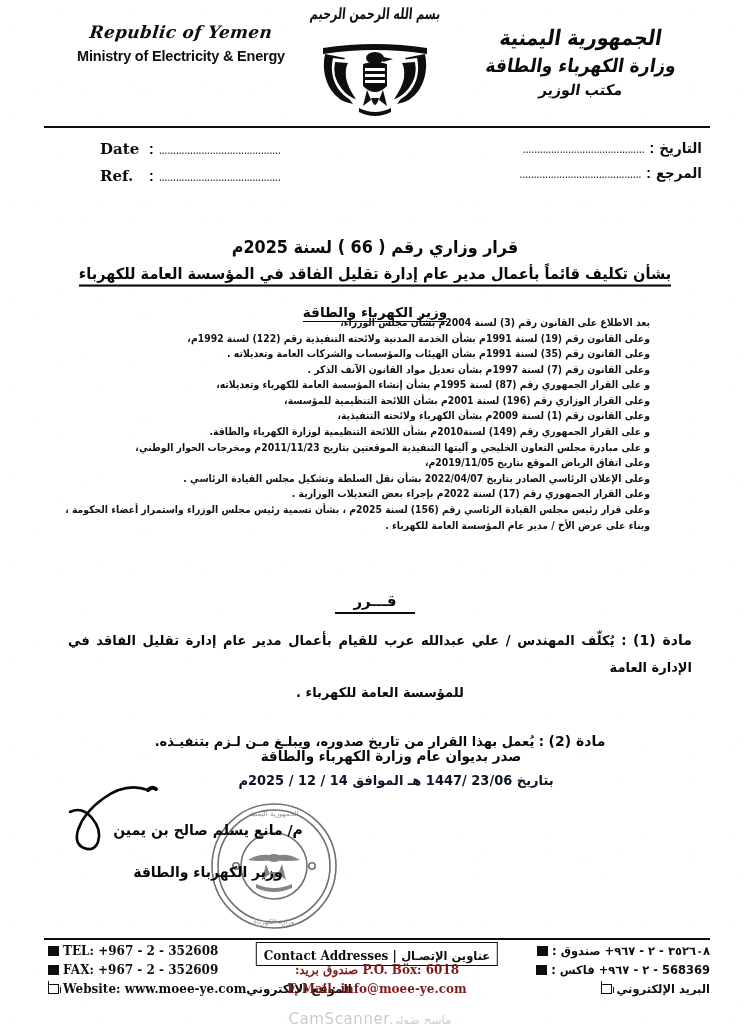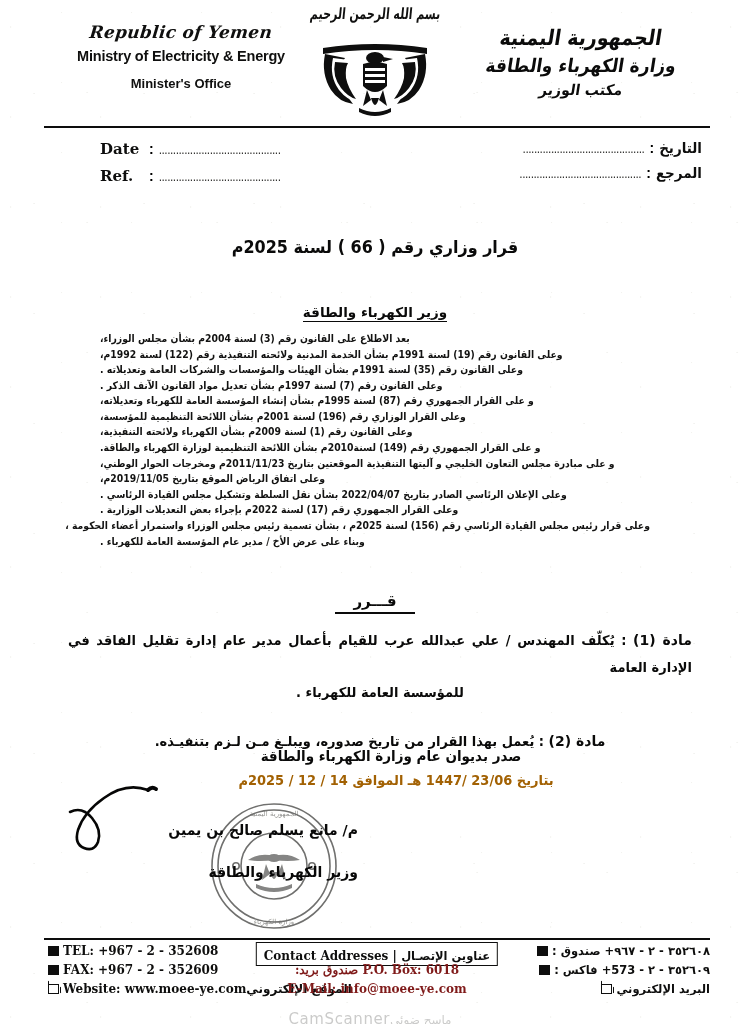--- a/index.html
+++ b/index.html
@@ -187,23 +187,23 @@
     display: inline-block;
     border-bottom: 1.8px solid #0d0d0d;
     padding-bottom: 1px;
   }
 
   
   .preamble {
     position: absolute;
     right: 100px;
     left: 100px;
-    top: 332px;
-    direction: rtl;
-    text-align: left;
+    top: 316px;
+    direction: rtl;
+    text-align: right;
   }
   .pre-item {
     font-family: "DejaVu Sans", sans-serif;
     font-size: 9.3px;
     font-weight: 700;
     color: #151515;
     line-height: 1.42;
     letter-spacing: 0;
     white-space: nowrap;
     transform: scaleY(1.12);
@@ -265,32 +265,33 @@
     font-size: 13.5px;
     color: #0d0d0d;
     transform: scaleY(1.05);
     letter-spacing: -.2px;
     padding-left: 32px;
   }
   .iss-2 {
     font-family: "DejaVu Sans", sans-serif;
     font-weight: 700;
     font-size: 13px;
-    color: #a16207;
+    color: #0f172a;
     margin-top: 9px;
     transform: scaleY(1.05);
     letter-spacing: .1px;
     padding-left: 42px;
   }
 
   
   .signature {
     position: absolute;
     left: 58px; top: 822px;
     width: 300px;
+    text-align: center;
     direction: rtl;
   }
   .sig-name {
     font-family: "DejaVu Sans", sans-serif;
     font-weight: 700;
     font-size: 14px;
     color: #0b0b0b;
     letter-spacing: 1.5px;
     transform: scaleY(1.05);
   }
@@ -439,21 +440,20 @@
 </head>
 <body>
 
 <div class="page">
 
   <div class="header">
 
     <div class="hdr-en">
       <div class="line1">Republic of Yemen</div>
       <div class="line2">Ministry of Electricity &amp; Energy</div>
-      <div class="line3">Minister's Office</div>
     </div>
 
     <div class="emblem">
       <div class="basmala">بسم الله الرحمن الرحيم</div>
       <svg class="eagle" width="120" height="96" viewBox="0 0 120 96">
         <g fill="#111">
 
           <path d="M8 20 Q60 12 112 20 L112 26 Q60 18 8 26 Z"></path>
 
           <path d="M10 26 Q6 46 16 62 Q24 74 38 76 Q28 64 26 50 Q24 38 30 30 Z"></path>
@@ -511,20 +511,21 @@
       <div class="dr-row">
         <span class="dr-lbl-ar">المرجع</span>
         <span class="dr-colon">:</span>
         <span class="dots w-ar">...........................................</span>
       </div>
     </div>
   </div>
 
   <div class="titles">
     <div class="t-line1">قرار وزاري رقم ( 66 ) لسنة 2025م</div>
+    <div><span class="t-line2">بشأن تكليف قائماً بأعمال مدير عام إدارة تقليل الفاقد في المؤسسة العامة للكهرباء</span></div>
   </div>
 
   <div class="t-head">
     <span>وزير الكهرباء والطاقة</span>
   </div>
 
   <div class="preamble">
     <div class="pre-item">بعد الاطلاع على القانون رقم (3) لسنة 2004م بشأن مجلس الوزراء،</div>
     <div class="pre-item">وعلى القانون رقم (19) لسنة 1991م بشأن الخدمة المدنية ولائحته التنفيذية رقم (122) لسنة 1992م،</div>
     <div class="pre-item">وعلى القانون رقم (35) لسنة 1991م بشأن الهيئات والمؤسسات والشركات العامة وتعديلاته .</div>
@@ -619,21 +620,21 @@
     <div class="foot-row">
       <span class="f-en">
         <span class="ficon fill"></span><span>FAX:</span>
         <span>+967 - 2 - 352609</span>
       </span>
       <span class="f-mid">
         <span class="lat">P.O. Böx: 6018</span>
         <span>صندوق بريد:</span>
       </span>
       <span class="f-ar">
-        <span>٣٥٢٦٠٩ - ٢ - 573+</span>
+        <span>568369 - ٢ - ٩٦٧+</span>
         <span>فاكس :</span><span class="ficon fill"></span>
       </span>
     </div>
 
     <div class="foot-row">
       <span class="f-en">
         <span class="ficon env"></span><span>Website:</span>
         <span>www.moee-ye.com</span><span style="font-family:'DejaVu Sans',sans-serif;direction:rtl;display:inline-block;margin-right:6px;">الموقع الإلكتروني</span>
       </span>
       <span class="f-mid">

